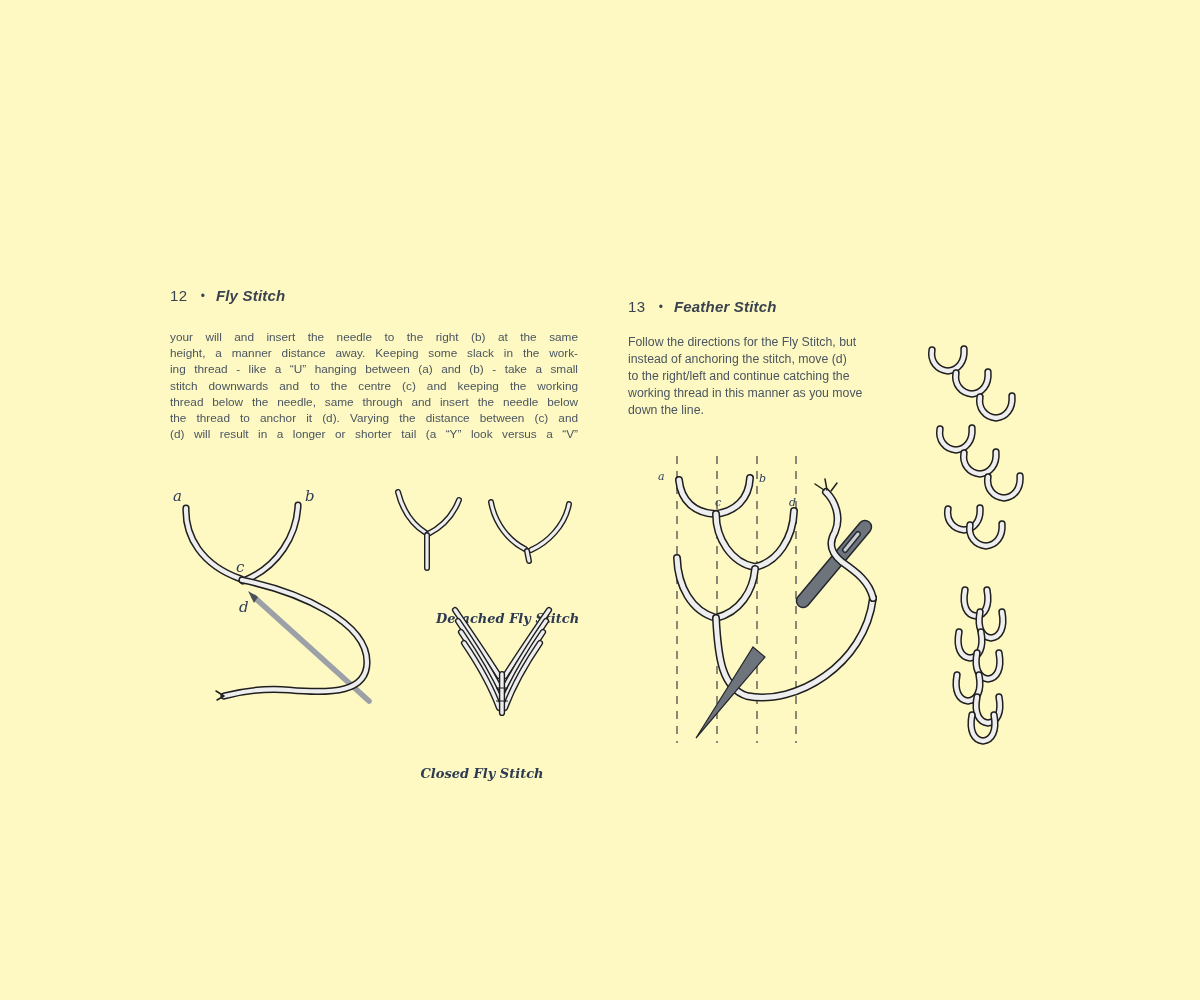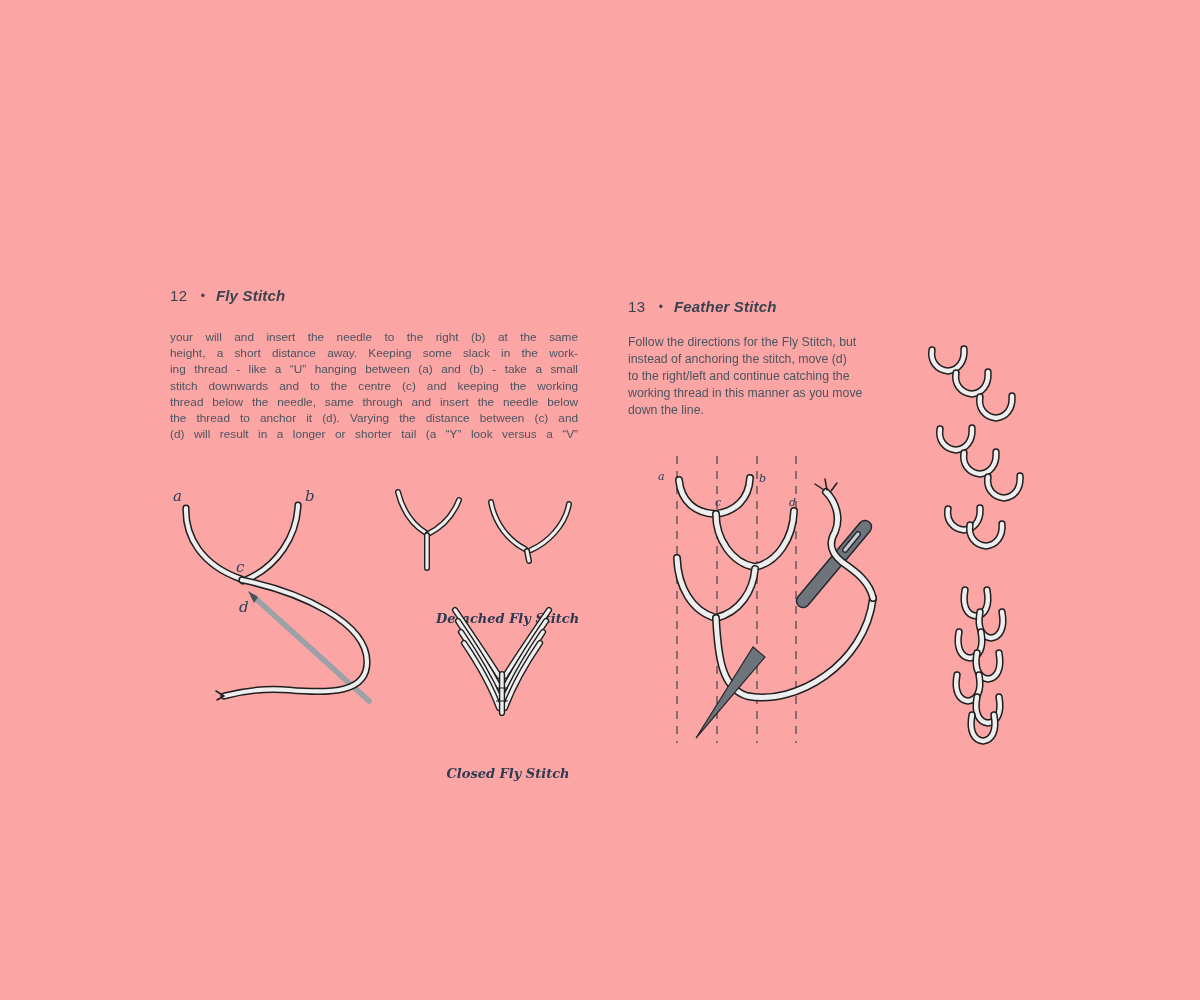--- a/index.html
+++ b/index.html
@@ -1,17 +1,17 @@
 <!DOCTYPE html>
 <html><head>
 <meta charset="utf-8">
 <style>
   html,body{margin:0;padding:0;}
   body{width:1200px;height:1000px;background:#ffffff;font-family:"Liberation Sans",sans-serif;}
-  #canvas{position:relative;width:1200px;height:1000px;background:#fca5a5;overflow:hidden;}
+  #canvas{position:relative;width:1200px;height:1000px;background:#fef9c3;overflow:hidden;}
 
   .heading{position:absolute;font-size:15px;color:#39424e;white-space:nowrap;}
   .heading .pnum{font-weight:400;letter-spacing:.5px;}
   .heading .dot{margin:0 11px 0 13px;font-size:12px;position:relative;top:-1px;}
   .heading .htitle{font-weight:700;font-style:italic;letter-spacing:.2px;}
 
   .bodytext{position:absolute;color:#4a5560;}
   .bodytext .ln{white-space:nowrap;}
   #left-body{left:170px;top:329px;width:408px;font-size:11.8px;line-height:16.2px;}
   #left-body .ln{white-space:normal;text-align:justify;text-align-last:justify;height:16.2px;overflow:hidden;}
@@ -41,21 +41,21 @@
 <body>
 
 <div id="canvas">
 
   <div class="heading" style="left:170px;top:287px;">
     <span class="pnum">12</span><span class="dot">•</span><span class="htitle">Fly Stitch</span>
   </div>
 
   <div class="bodytext" id="left-body">
     <div class="ln">your will and insert the needle to the right (b) at the same</div>
-    <div class="ln">height, a short distance away. Keeping some slack in the work-</div>
+    <div class="ln">height, a manner distance away. Keeping some slack in the work-</div>
     <div class="ln">ing thread - like a “U” hanging between (a) and (b) - take a small</div>
     <div class="ln">stitch downwards and to the centre (c) and keeping the working</div>
     <div class="ln">thread below the needle, same through and insert the needle below</div>
     <div class="ln">the thread to anchor it (d). Varying the distance between (c) and</div>
     <div class="ln">(d) will result in a longer or shorter tail (a “Y” look versus a “V”</div>
   </div>
 
   <svg class="fly" style="left:165px;top:480px;" width="235" height="235" viewBox="0 0 235 235">
     <g>
       <path class="thread" d="M 21,28 C 20,56 36,85 76,99"></path>
@@ -113,21 +113,21 @@
       <path class="thread" d="M 39,41 C 54,63 67,87 74,106"></path>
         <path class="thread-inner" d="M 39,41 C 54,63 67,87 74,106"></path>
       <path class="thread" d="M 115,41 C 100,63 87,87 80,106"></path>
         <path class="thread-inner" d="M 115,41 C 100,63 87,87 80,106"></path>
       <path class="thread" d="M 77,72 L 77,111"></path>
         <path class="thread-inner" d="M 77,72 L 77,111"></path>
       <line class="tick" x1="71" y1="86" x2="83" y2="86"></line>
       <line class="tick" x1="71" y1="99" x2="83" y2="99"></line>
     </g>
   </svg>
-  <div class="caption" style="left:410px;top:726px;width:196px;">Closed Fly Stitch</div>
+  <div class="caption" style="left:384px;top:726px;width:196px;">Closed Fly Stitch</div>
 
   <div class="heading" style="left:628px;top:298px;">
     <span class="pnum">13</span><span class="dot">•</span><span class="htitle">Feather Stitch</span>
   </div>
 
   <div class="bodytext" id="right-body">
     <div class="ln">Follow the directions for the Fly Stitch, but</div>
     <div class="ln">instead of anchoring the stitch, move (d)</div>
     <div class="ln">to the right/left and continue catching the</div>
     <div class="ln">working thread in this manner as you move</div>

